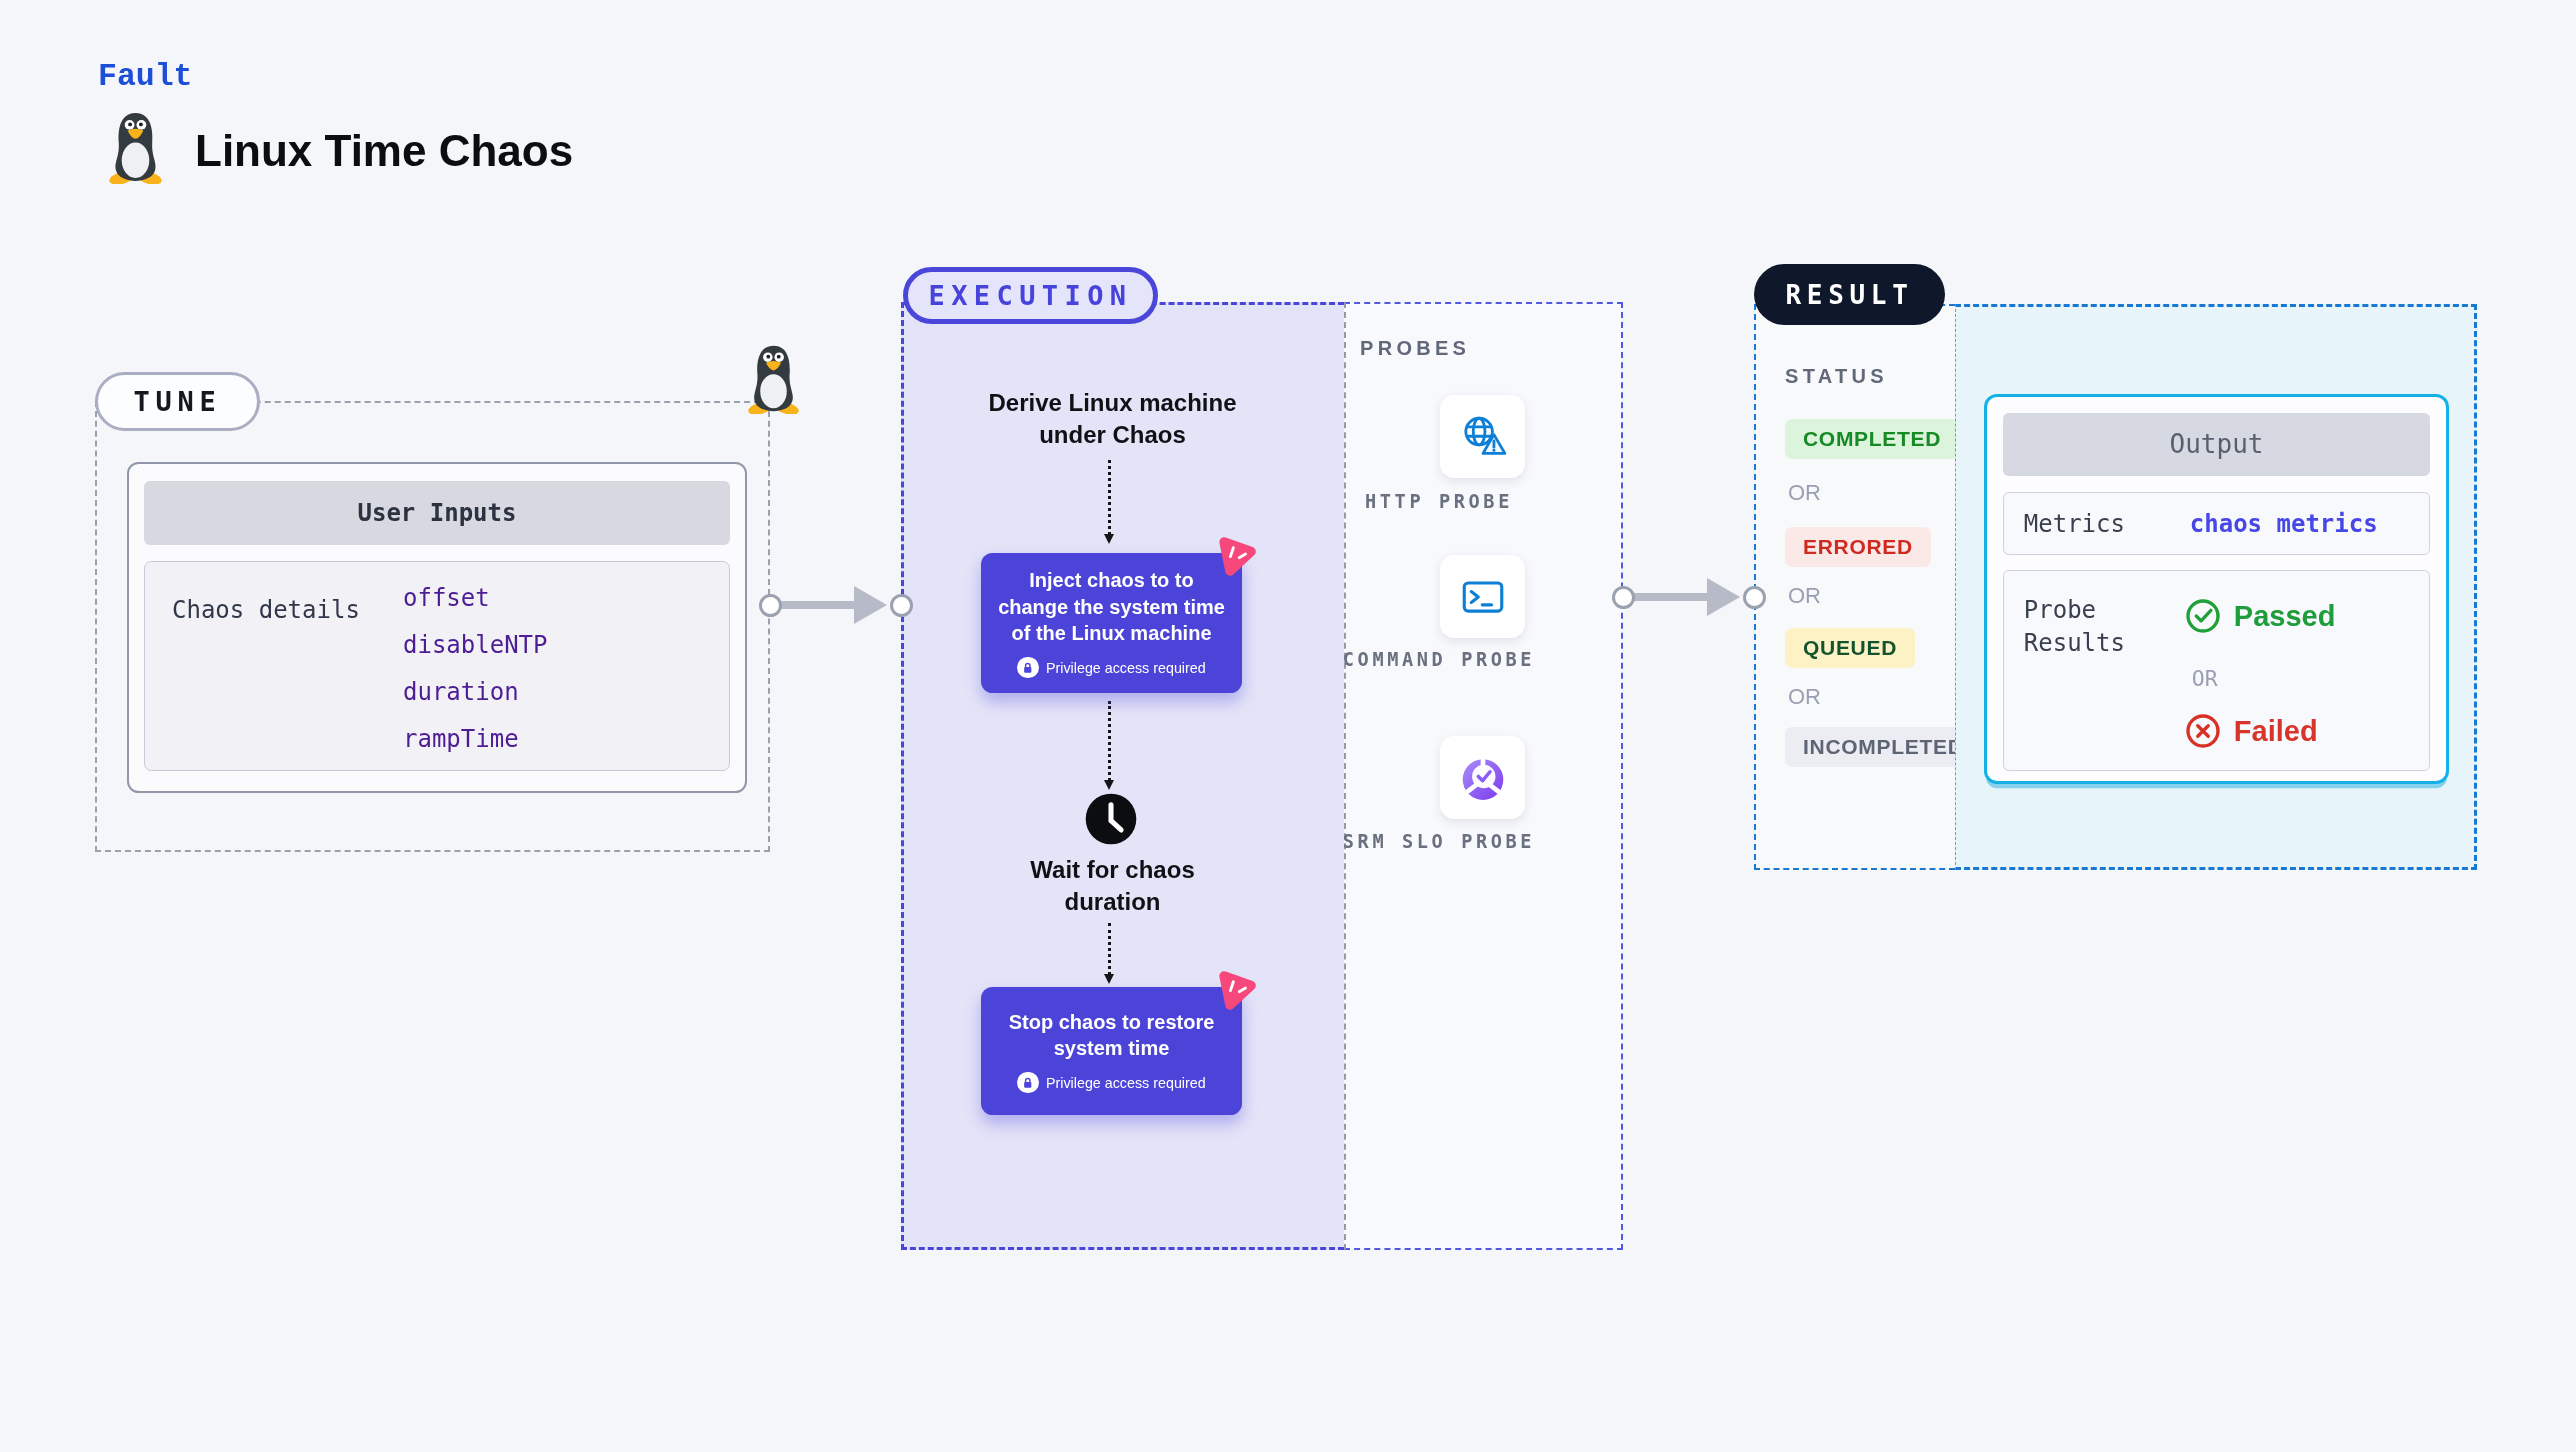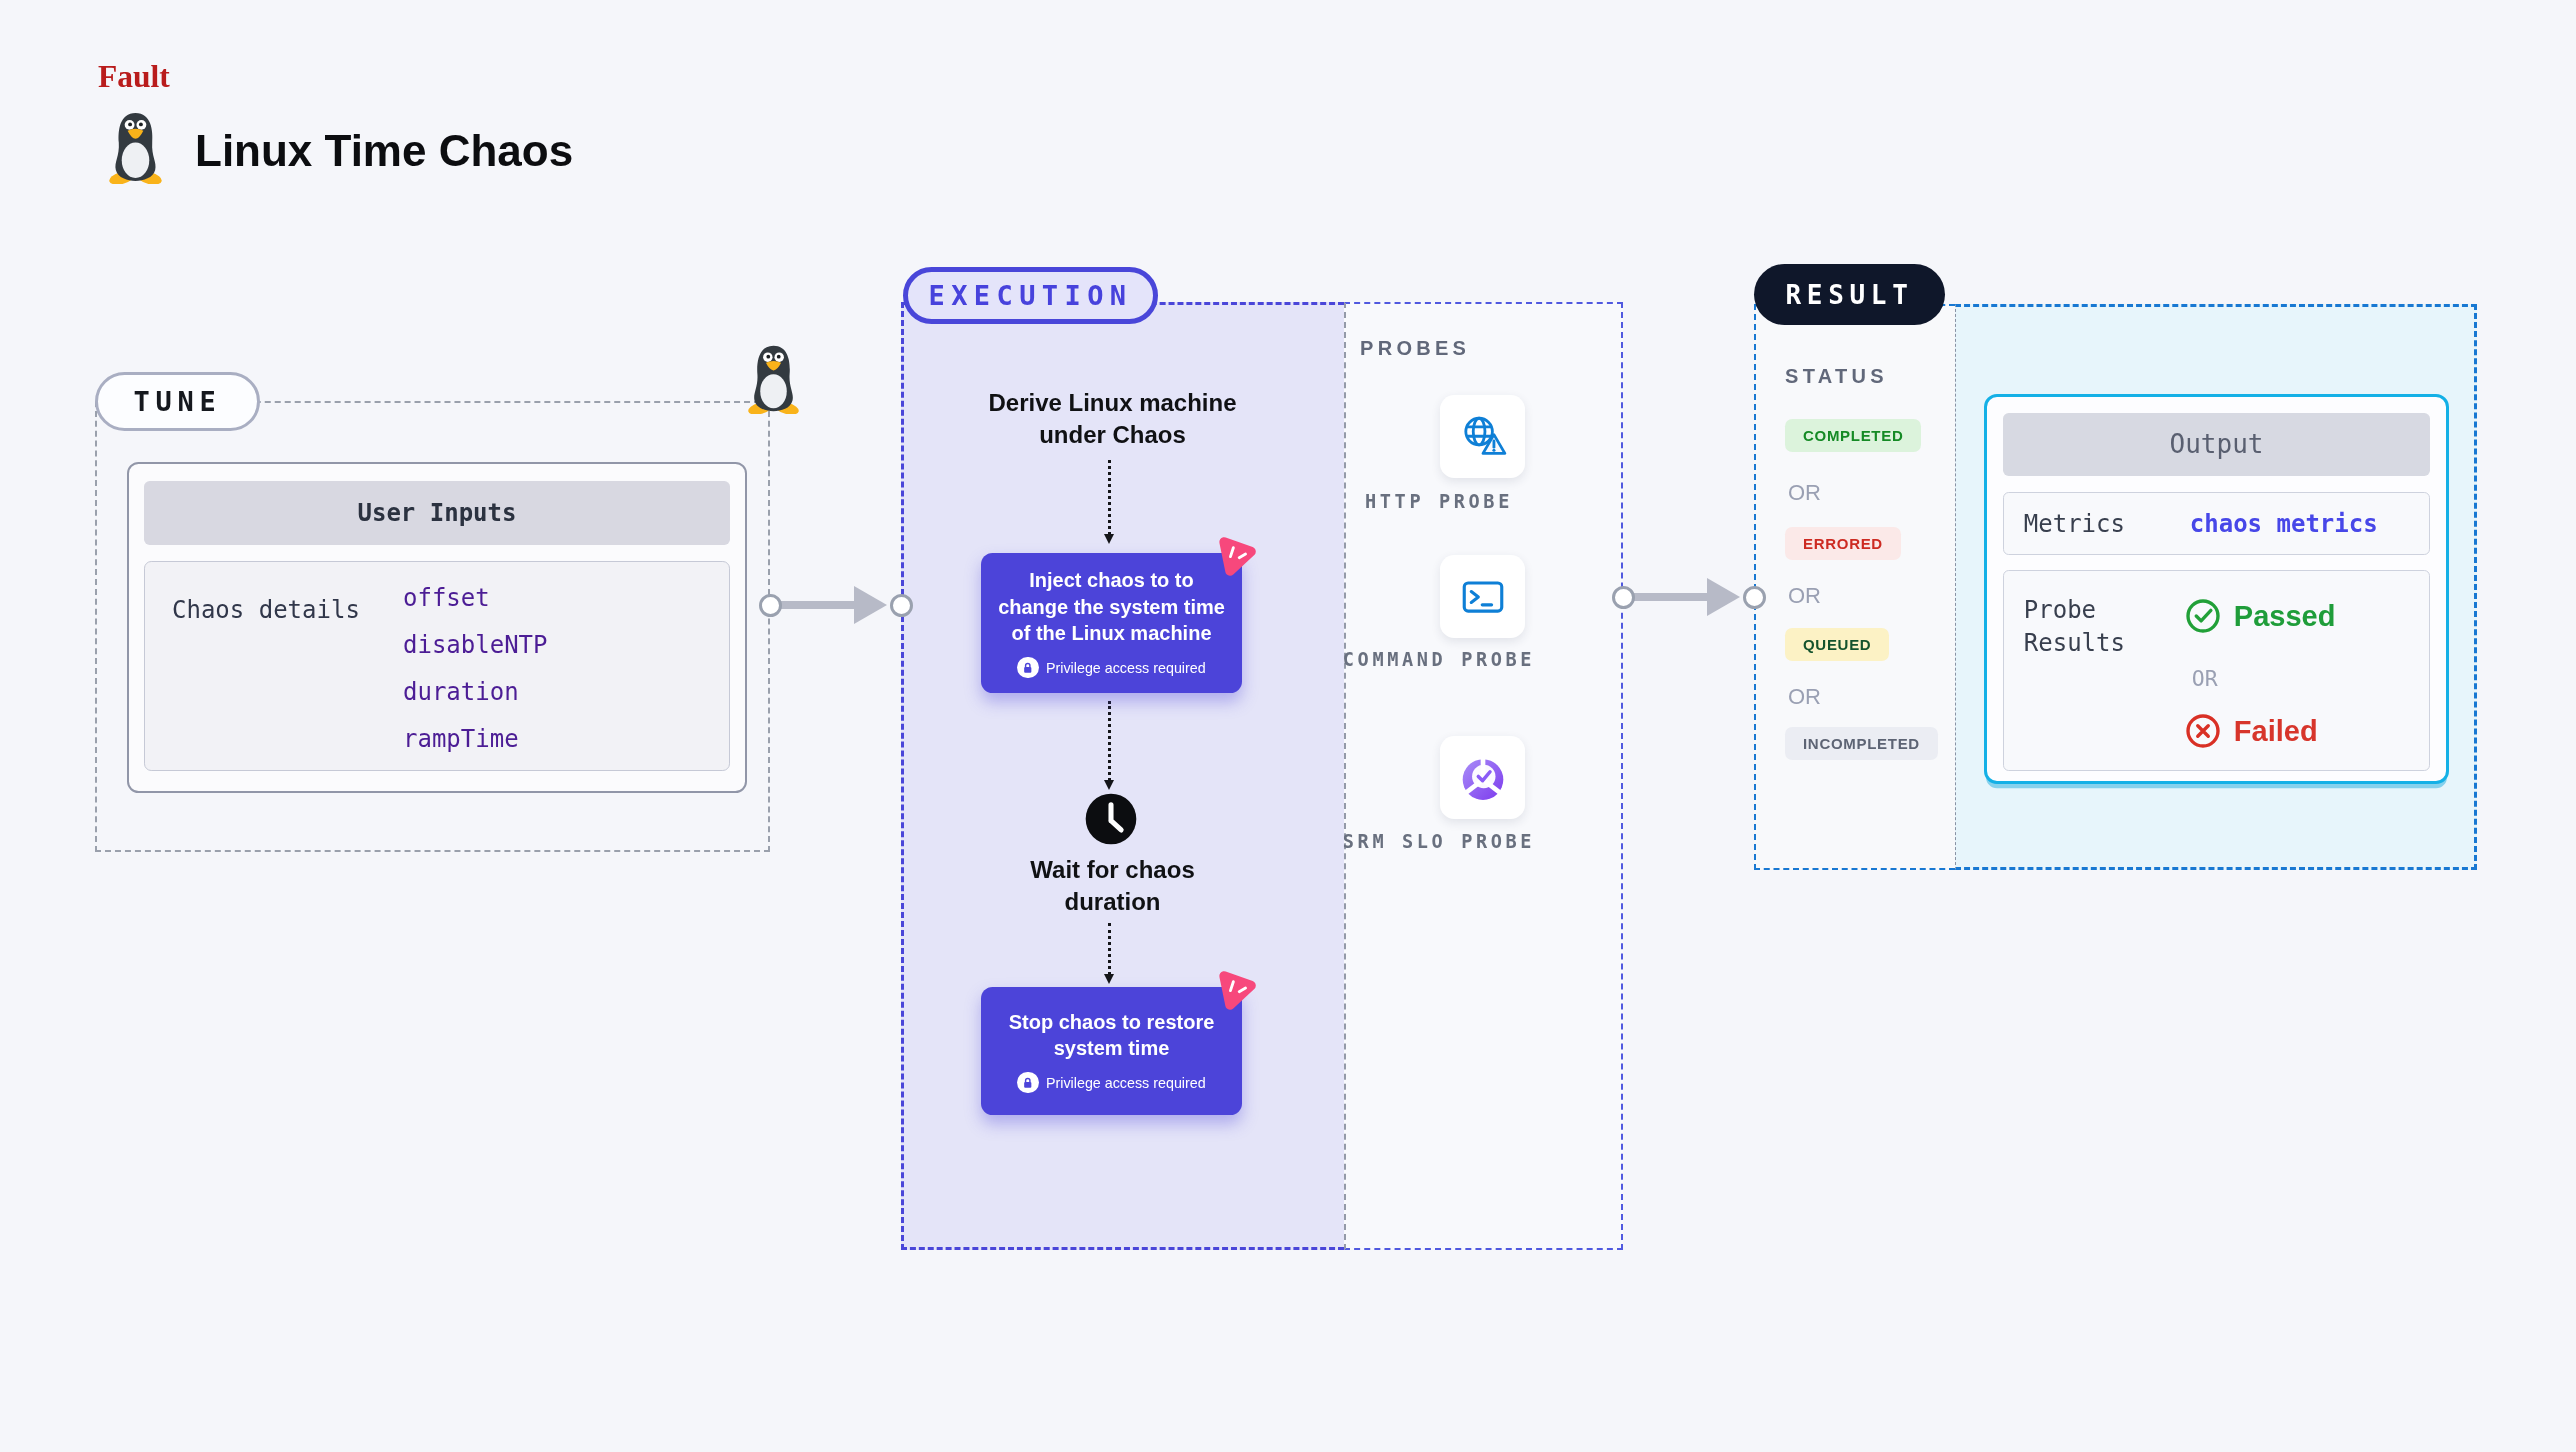--- a/index.html
+++ b/index.html
@@ -1,22 +1,22 @@
 <!DOCTYPE html>
 <html style="font-size:11.5px"><head>
 <meta charset="utf-8">
 <style>
   * { margin:0; padding:0; box-sizing:border-box; }
   html,body { background:#f5f6fa; }
   .stage { position:relative; width:2576px; height:1452px; background:#f5f6fa; overflow:hidden;
            font-family:"Liberation Sans", sans-serif; }
 
   
-  .eyebrow { position:absolute; left:98px; top:59px; font-family:Liberation Serif, serif;
-             font-size:31.5px; font-weight:700; color:#b91c1c; }
+  .eyebrow { position:absolute; left:98px; top:59px; font-family:Liberation Mono, monospace;
+             font-size:31.5px; font-weight:700; color:#1d4ed8; }
   .tux-header { position:absolute; left:106px; top:109px; width:59px; height:75px; }
   .page-title { position:absolute; left:195px; top:126px; font-size:44px; font-weight:700; color:#0c0d10; }
 
   
   .tune-box { position:absolute; left:95px; top:401px; width:675px; height:451px;
               border:2.1px dashed #9aa0ac; }
   .exec-box { position:absolute; left:901px; top:302px; width:443px; height:948px;
               background:#e4e4f8; border:3.6px dashed #4a46d9; border-right:none; }
   .probes-box { position:absolute; left:1344px; top:302px; width:279px; height:948px;
               background:#f8f9fc; border:2.1px dashed #5059df; border-left:2.1px dashed #949aa8; }
@@ -79,21 +79,21 @@
                letter-spacing:4.3px; color:#61687a; }
   .probe-card { position:absolute; left:1440px; width:85px; height:83px; background:#ffffff;
                border-radius:14.3px; box-shadow:0 3.6px 10px rgba(40,50,80,.10);
                display:flex; align-items:center; justify-content:center; z-index:3; }
   .probe-label { position:absolute; left:1338px; width:202px; text-align:center; z-index:3;
                font-family:"DejaVu Sans Mono",monospace; font-weight:700; font-size:18.6px;
                line-height:24px; letter-spacing:3.6px; color:#69707f; }
 
   
   .status-badge { position:absolute; left:29px; display:inline-block; padding:7.9px 18px;
-               border-radius:7.2px; font-weight:700; font-size:15px; letter-spacing:0.7px; white-space:nowrap; }
+               border-radius:7.2px; font-weight:700; font-size:21px; letter-spacing:0.7px; white-space:nowrap; }
   .b-completed { background:#dcf3dc; color:#158a25; }
   .b-errored   { background:#fbe9e8; color:#cd2b22; }
   .b-queued    { background:#fcf2c5; color:#14532d; }
   .b-incompleted { background:#ebedf3; color:#5d6474; }
   .or-sep { position:absolute; left:32px; font-size:22px; color:#9aa0b3; }
 
   
   .output-box { position:absolute; left:1984px; top:394px; width:465px; height:390px; z-index:3;
                background:#fdfdff; border:3.6px solid #14b0e6; border-radius:13px;
                box-shadow:0 6.4px 0 -2.1px rgba(15,166,219,.45); }

